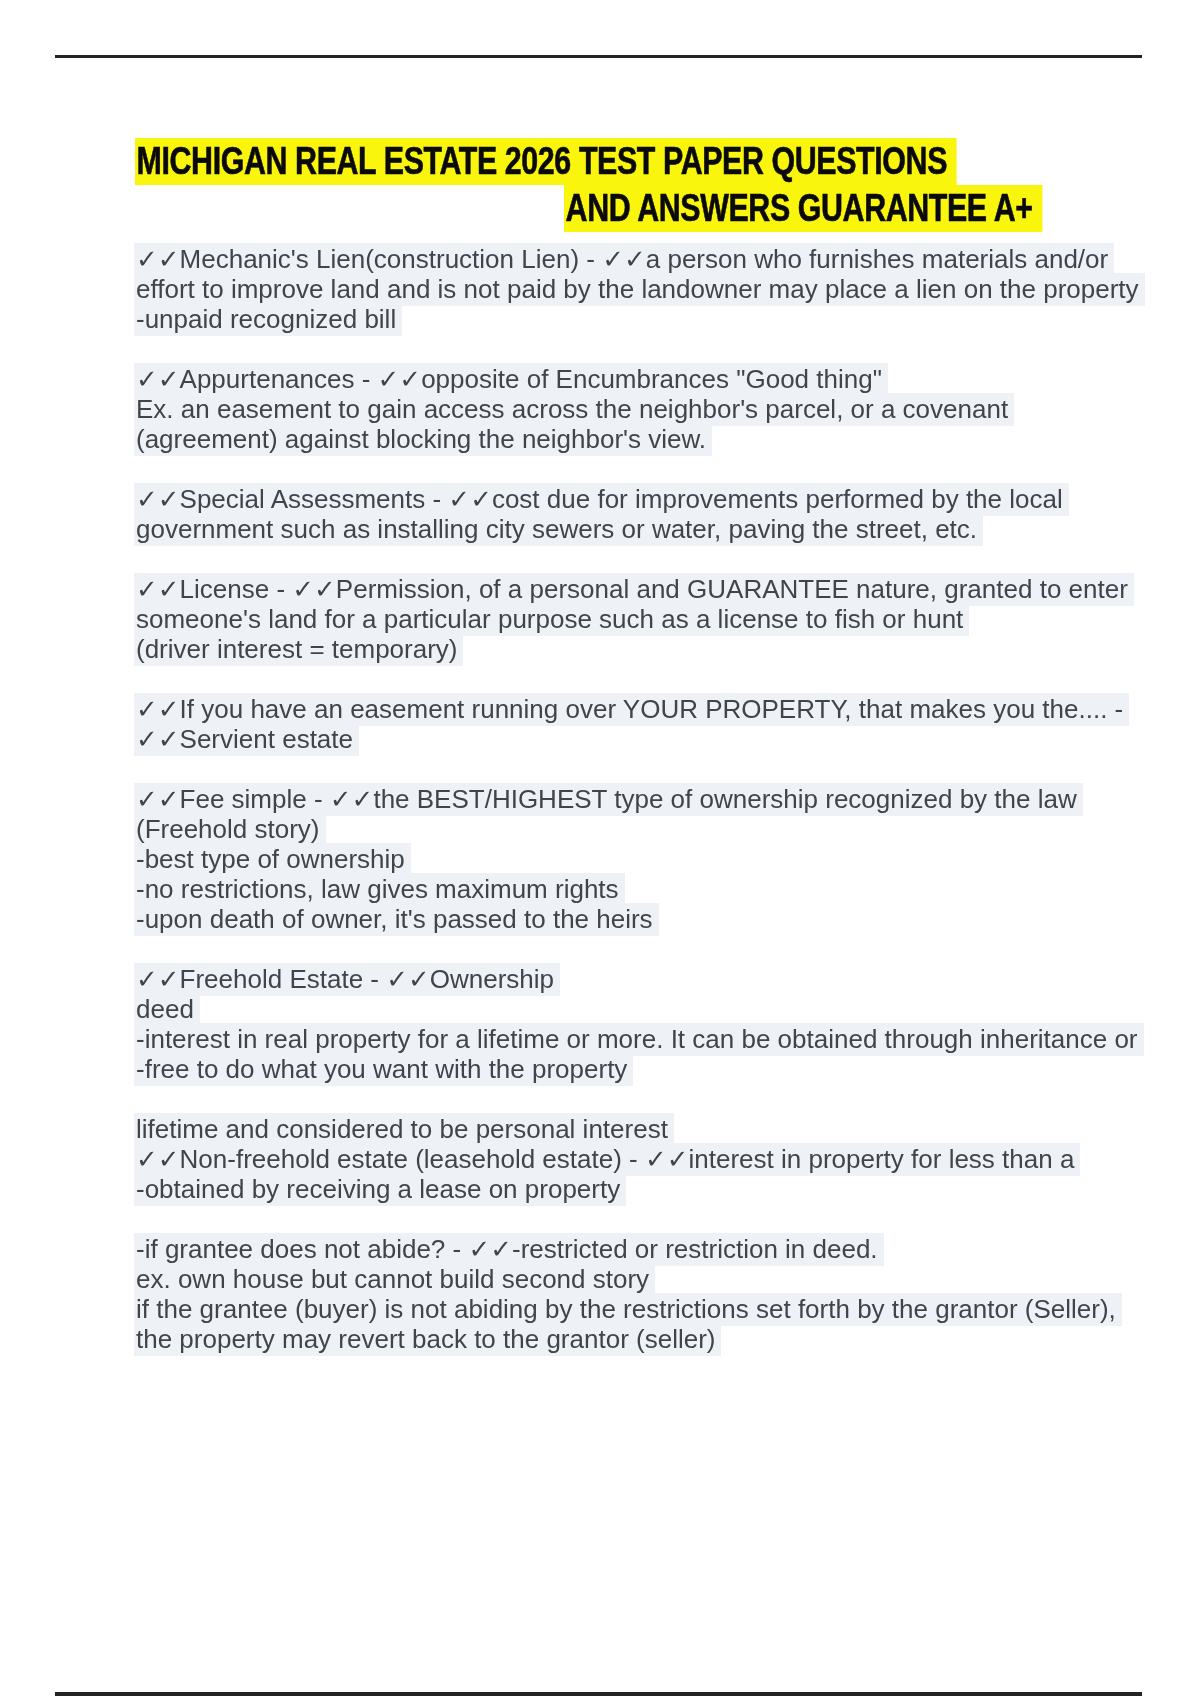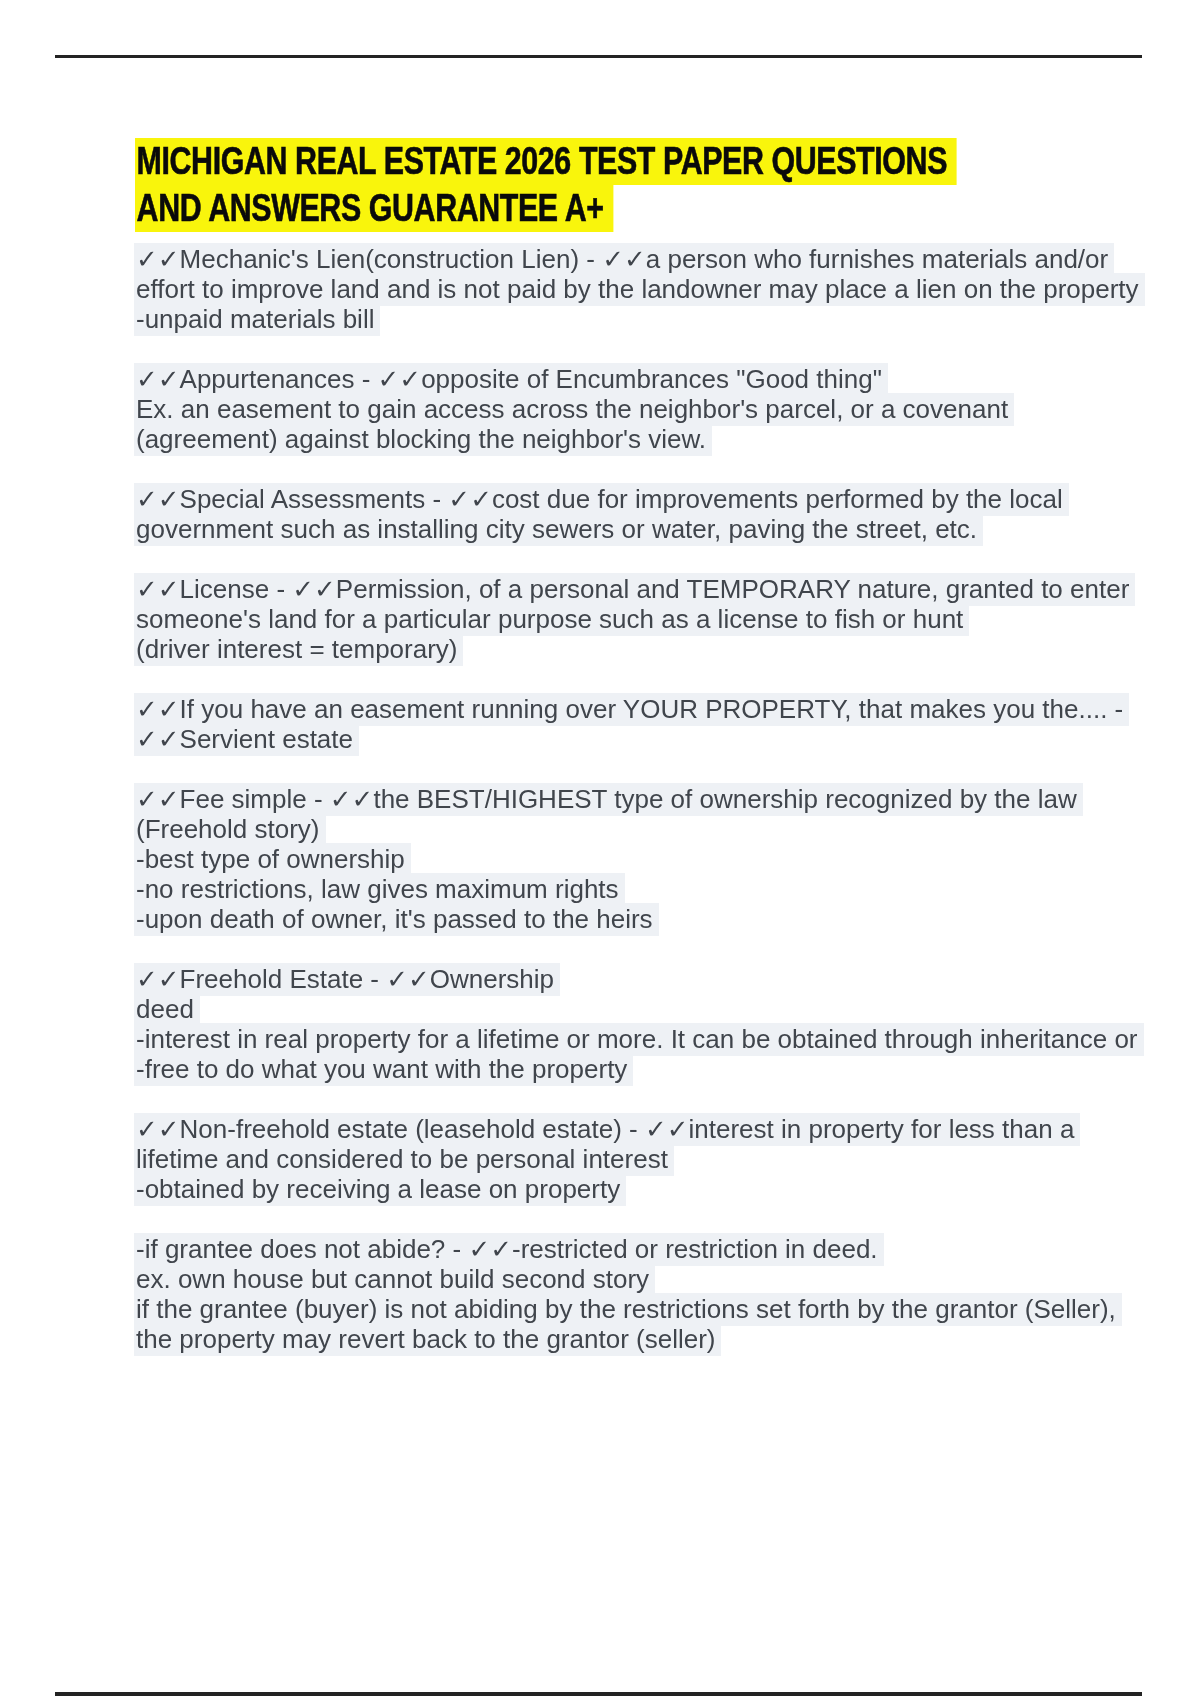--- a/index.html
+++ b/index.html
@@ -66,42 +66,42 @@
     font-size: 26px;
     padding: 1px 6px 2px 2px;
   }
 </style>
 </head>
 <body>
 
 <div class="page">
   <div class="rule rule-top"></div>
 
-  <h1 class="title-block" style="margin:0;">
+  <h1 class="title-block" style="margin:0;text-align:right;">
       <div class="title-line-row"><span class="title-line">MICHIGAN REAL ESTATE 2026 TEST PAPER QUESTIONS</span></div>
       <div class="title-line-row"><span class="title-line">AND ANSWERS GUARANTEE A+</span></div>
     </h1>
 
   <div class="doc-body">
       <div class="para">
         <div class="text-line"><span>✓✓Mechanic's Lien(construction Lien) - ✓✓a person who furnishes materials and/or</span></div>
         <div class="text-line"><span>effort to improve land and is not paid by the landowner may place a lien on the property</span></div>
-        <div class="text-line"><span>-unpaid materials bill</span></div>
+        <div class="text-line"><span>-unpaid recognized bill</span></div>
       </div>
       <div class="para">
         <div class="text-line"><span>✓✓Appurtenances - ✓✓opposite of Encumbrances "Good thing"</span></div>
         <div class="text-line"><span>Ex. an easement to gain access across the neighbor's parcel, or a covenant</span></div>
         <div class="text-line"><span>(agreement) against blocking the neighbor's view.</span></div>
       </div>
       <div class="para">
         <div class="text-line"><span>✓✓Special Assessments - ✓✓cost due for improvements performed by the local</span></div>
         <div class="text-line"><span>government such as installing city sewers or water, paving the street, etc.</span></div>
       </div>
       <div class="para">
-        <div class="text-line"><span>✓✓License - ✓✓Permission, of a personal and TEMPORARY nature, granted to enter</span></div>
+        <div class="text-line"><span>✓✓License - ✓✓Permission, of a personal and GUARANTEE nature, granted to enter</span></div>
         <div class="text-line"><span>someone's land for a particular purpose such as a license to fish or hunt</span></div>
         <div class="text-line"><span>(driver interest = temporary)</span></div>
       </div>
       <div class="para">
         <div class="text-line"><span>✓✓If you have an easement running over YOUR PROPERTY, that makes you the.... -</span></div>
         <div class="text-line"><span>✓✓Servient estate</span></div>
       </div>
       <div class="para">
         <div class="text-line"><span>✓✓Fee simple - ✓✓the BEST/HIGHEST type of ownership recognized by the law</span></div>
         <div class="text-line"><span>(Freehold story)</span></div>
@@ -109,22 +109,22 @@
         <div class="text-line"><span>-no restrictions, law gives maximum rights</span></div>
         <div class="text-line"><span>-upon death of owner, it's passed to the heirs</span></div>
       </div>
       <div class="para">
         <div class="text-line"><span>✓✓Freehold Estate - ✓✓Ownership</span></div>
         <div class="text-line"><span>deed</span></div>
         <div class="text-line"><span>-interest in real property for a lifetime or more. It can be obtained through inheritance or</span></div>
         <div class="text-line"><span>-free to do what you want with the property</span></div>
       </div>
       <div class="para">
+        <div class="text-line"><span>lifetime and considered to be personal interest</span></div>
         <div class="text-line"><span>✓✓Non-freehold estate (leasehold estate) - ✓✓interest in property for less than a</span></div>
-        <div class="text-line"><span>lifetime and considered to be personal interest</span></div>
         <div class="text-line"><span>-obtained by receiving a lease on property</span></div>
       </div>
       <div class="para">
         <div class="text-line"><span>-if grantee does not abide? - ✓✓-restricted or restriction in deed.</span></div>
         <div class="text-line"><span>ex. own house but cannot build second story</span></div>
         <div class="text-line"><span>if the grantee (buyer) is not abiding by the restrictions set forth by the grantor (Seller),</span></div>
         <div class="text-line"><span>the property may revert back to the grantor (seller)</span></div>
       </div>
     </div>
 

